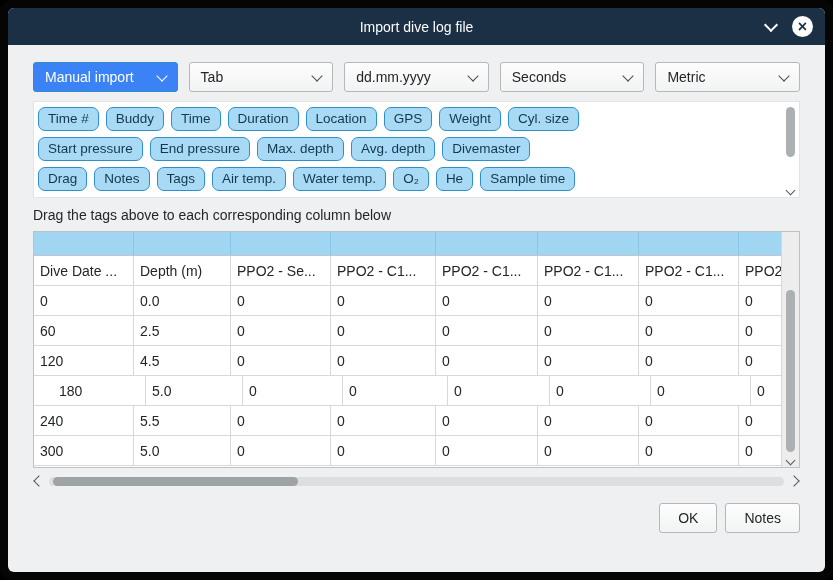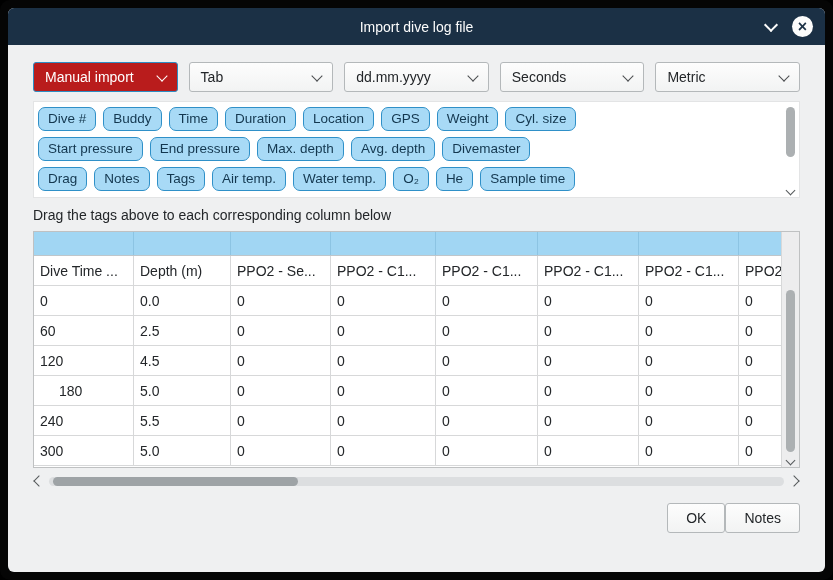--- a/index.html
+++ b/index.html
@@ -14,21 +14,21 @@
   .chev{width:8px;height:8px;border-right:2px solid #fcfcfc;border-bottom:2px solid #fcfcfc;transform:rotate(45deg);margin-top:-4px;}
   .close-btn{width:21px;height:21px;border-radius:50%;background:#fcfcfc;display:flex;align-items:center;justify-content:center;
              color:#1b3045;font-size:16px;font-weight:bold;line-height:1;cursor:default;}
   
   .content{padding:17px 25px 0 25px;}
   .combo-row{display:flex;gap:11px;}
   .combo{flex:1;height:30px;box-sizing:border-box;background:linear-gradient(#fdfdfd,#f2f3f3);
          border:1px solid #b4b8ba;border-radius:3px;display:flex;align-items:center;padding:0 11px;font-size:14px;}
   .combo .arrow{margin-left:auto;width:7px;height:7px;border-right:1.6px solid #4a4d4f;border-bottom:1.6px solid #4a4d4f;
                 transform:rotate(45deg);margin-top:-3px;}
-  .combo.accent{background:#b91c1c;border-color:#2d8dc4;color:#fff;}
+  .combo.accent{background:#3b82f6;border-color:#2d8dc4;color:#fff;}
   .combo.accent .arrow{border-color:#fff;}
   
   .tagbox{margin-top:9px;height:97px;background:#fff;border:1px solid #e3e4e5;box-sizing:border-box;
           position:relative;overflow:hidden;padding:5px 22px 0 4px;}
   .tag-row{display:flex;gap:7px;margin-bottom:6px;}
   .tag{height:22px;line-height:21px;padding:0 9px;background:#a8daf6;border:1px solid #2f90c8;border-radius:7px;
        font-size:13.5px;color:#13374f;white-space:nowrap;cursor:grab;}
   .vtrack{position:absolute;right:2px;top:2px;bottom:2px;width:14px;}
   .vthumb{position:absolute;left:3px;width:9px;border-radius:4.5px;background:#acb0b2;}
   .varrow{position:absolute;left:4px;bottom:1px;width:6px;height:6px;border-right:1.6px solid #55595b;
@@ -49,21 +49,21 @@
   .tscroll .vthumb{left:4px;top:58px;height:162px;}
   .tscroll .varrow{left:5px;bottom:3px;}
   
   .hscroll{margin-top:6px;height:15px;position:relative;}
   .harrow{position:absolute;top:3px;width:7px;height:7px;border-left:1.8px solid #55595b;border-bottom:1.8px solid #55595b;}
   .harrow.left{left:2px;transform:rotate(45deg);}
   .harrow.right{right:2px;transform:rotate(225deg);}
   .htrack{position:absolute;left:16px;right:16px;top:3px;height:9px;border-radius:4.5px;background:#dcdee0;}
   .hthumb{position:absolute;left:4px;top:0;height:9px;width:245px;border-radius:4.5px;background:#9ea3a6;}
   
-  .btn-row{margin-top:14px;display:flex;justify-content:flex-end;gap:0;}
+  .btn-row{margin-top:14px;display:flex;justify-content:flex-end;gap:8px;}
   .btn{min-width:56px;height:30px;box-sizing:border-box;padding:0 18px;background:linear-gradient(#fdfdfd,#f2f3f3);
        border:1px solid #b4b8ba;border-radius:3px;font-size:14px;display:flex;align-items:center;justify-content:center;
        color:#232629;cursor:default;}
 </style>
 </head>
 <body>
 
 <div class="screen">
   <div class="window">
 
@@ -96,21 +96,21 @@
         </div>
         <div class="combo">
           <span>Metric</span>
           <span class="arrow"></span>
         </div>
       </div>
 
       <div class="tagbox">
         <div>
             <div class="tag-row">
-              <span class="tag">Dive #</span>
+              <span class="tag">Time #</span>
               <span class="tag">Buddy</span>
               <span class="tag">Time</span>
               <span class="tag">Duration</span>
               <span class="tag">Location</span>
               <span class="tag">GPS</span>
               <span class="tag">Weight</span>
               <span class="tag">Cyl. size</span>
             </div>
             <div class="tag-row">
               <span class="tag">Start pressure</span>
@@ -150,21 +150,21 @@
               <div class="tcell" style="width: 100px;"></div>
               <div class="tcell" style="width: 97px;"></div>
               <div class="tcell" style="width: 100px;"></div>
               <div class="tcell" style="width: 105px;"></div>
               <div class="tcell" style="width: 102px;"></div>
               <div class="tcell" style="width: 101px;"></div>
               <div class="tcell" style="width: 100px;"></div>
               <div class="tcell" style="width: 100px;"></div>
             </div>
             <div class="trow thead">
-              <div class="tcell" style="width: 100px;">Dive Time ...</div>
+              <div class="tcell" style="width: 100px;">Dive Date ...</div>
               <div class="tcell" style="width: 97px;">Depth (m)</div>
               <div class="tcell" style="width: 100px;">PPO2 - Se...</div>
               <div class="tcell" style="width: 105px;">PPO2 - C1...</div>
               <div class="tcell" style="width: 102px;">PPO2 - C1...</div>
               <div class="tcell" style="width: 101px;">PPO2 - C1...</div>
               <div class="tcell" style="width: 100px;">PPO2 - C1...</div>
               <div class="tcell" style="width: 100px;">PPO2</div>
             </div>
             <div class="trow tdata">
               <div class="tcell" style="width: 100px;">0</div>
@@ -190,21 +190,21 @@
               <div class="tcell" style="width: 100px;">120</div>
               <div class="tcell" style="width: 97px;">4.5</div>
               <div class="tcell" style="width: 100px;">0</div>
               <div class="tcell" style="width: 105px;">0</div>
               <div class="tcell" style="width: 102px;">0</div>
               <div class="tcell" style="width: 101px;">0</div>
               <div class="tcell" style="width: 100px;">0</div>
               <div class="tcell" style="width: 100px;">0</div>
             </div>
             <div class="trow tdata">
-              <div class="tcell" style="width: 100px; padding-left: 25px;">180</div>
+              <div class="tcell" style="width: 112px; padding-left: 25px;">180</div>
               <div class="tcell" style="width: 97px;">5.0</div>
               <div class="tcell" style="width: 100px;">0</div>
               <div class="tcell" style="width: 105px;">0</div>
               <div class="tcell" style="width: 102px;">0</div>
               <div class="tcell" style="width: 101px;">0</div>
               <div class="tcell" style="width: 100px;">0</div>
               <div class="tcell" style="width: 100px;">0</div>
             </div>
             <div class="trow tdata">
               <div class="tcell" style="width: 100px;">240</div>

